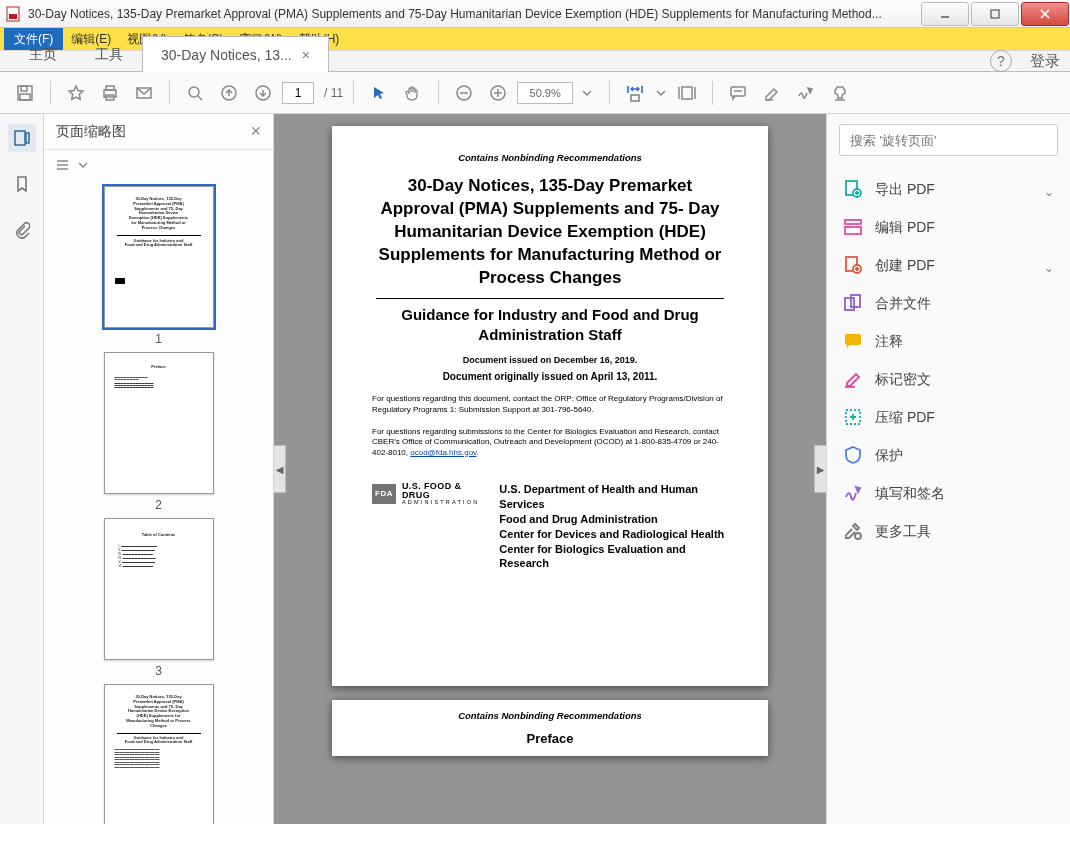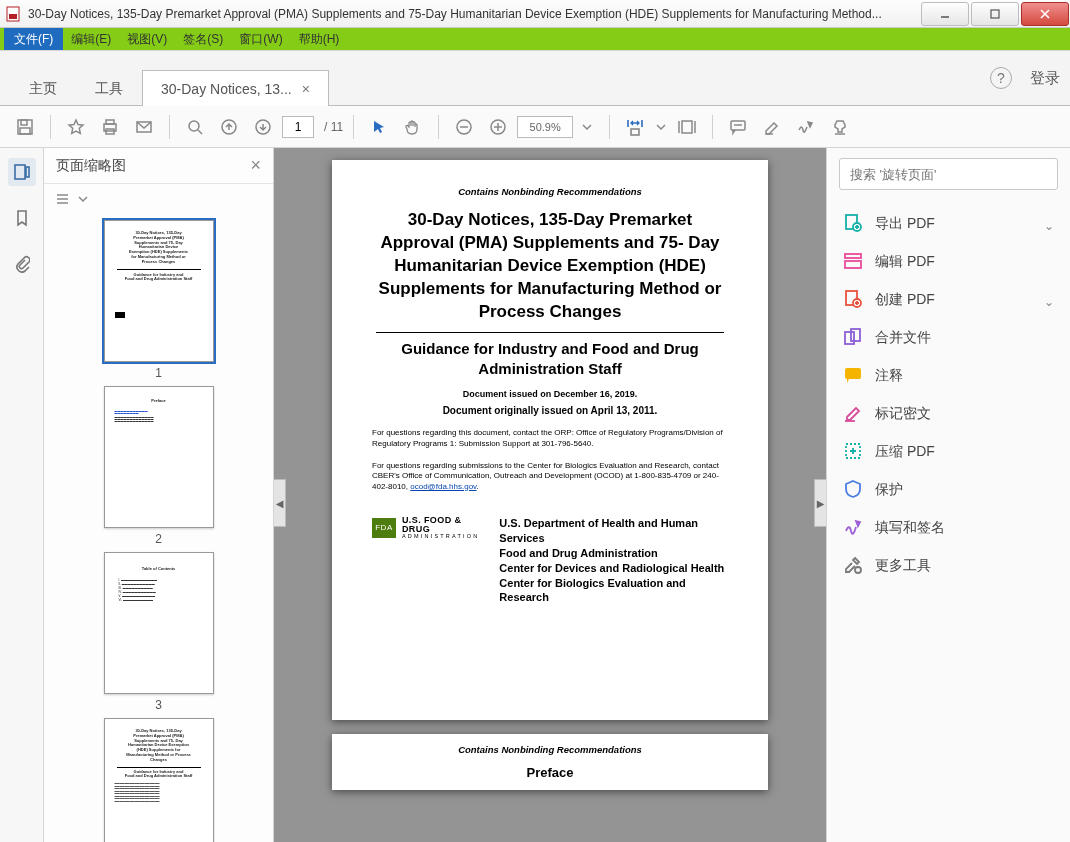--- a/index.html
+++ b/index.html
@@ -3,24 +3,24 @@
 <meta charset="utf-8">
 <style>
 *{margin:0;padding:0;box-sizing:border-box;font-family:"Microsoft YaHei","Segoe UI",Arial,sans-serif;-webkit-font-smoothing:antialiased}
 body{width:1070px;height:842px;overflow:hidden;background:#fff;position:relative}
 .title-bar{height:28px;background:linear-gradient(#fdfdfd,#f1f1f1);border-bottom:1px solid #c9c9c9;display:flex;align-items:center;padding:0 0 0 6px;font-size:12px;color:#333}
 .title-bar .app-icon{width:16px;height:16px;margin-right:6px;color:#b42025}
 .title-bar .title-text{flex:1;overflow:hidden;white-space:nowrap;text-overflow:ellipsis;padding-right:6px}
 .win-ctrls{display:flex}
 .win-ctrls .ctrl{width:48px;height:24px;margin:1px;border:1px solid #bcbcbc;border-radius:3px;background:linear-gradient(#fefefe,#e6e6e6);display:flex;align-items:center;justify-content:center;color:#555;font-size:11px}
 .win-ctrls .ctrl.close{background:linear-gradient(#f08f8f,#d44a3e);border-color:#a83028;color:#fff}
-.menu-bar{height:22px;background:#84cc16;display:flex;align-items:stretch;padding:0 4px;font-size:12px;color:#333}
+.menu-bar{height:22px;background:#fde047;display:flex;align-items:stretch;padding:0 4px;font-size:12px;color:#333}
 .menu-bar .file-btn{background:#1f6bbf;color:#fff;padding:0 10px;display:flex;align-items:center;border-radius:0;font-size:12px}
 .menu-bar .mitem{padding:0 8px;display:flex;align-items:center;cursor:default}
-.tab-strip{height:56px;background:#f4f4f4;border-top:1px solid #d7d7d7;border-bottom:1px solid #bcbcbc;display:flex;align-items:flex-end;padding:0 10px;position:relative}
+.tab-strip{height:22px;background:#f4f4f4;border-top:1px solid #d7d7d7;border-bottom:1px solid #bcbcbc;display:flex;align-items:flex-end;padding:0 10px;position:relative}
 .tab-strip .tab{height:36px;padding:0 18px;display:flex;align-items:center;font-size:14px;color:#555;border:1px solid transparent;border-bottom:none;position:relative;top:1px}
 .tab-strip .tab.active{background:#fff;border-color:#bcbcbc;box-shadow:0 -1px 0 #fff inset}
 .tab-strip .tab .close-tab{margin-left:10px;color:#777;font-size:14px}
 .tab-strip .right{margin-left:auto;display:flex;align-items:center;height:100%;gap:18px;color:#666;font-size:14px}
 .tab-strip .help-icon{width:22px;height:22px;border:1.5px solid #aaa;border-radius:50%;display:flex;align-items:center;justify-content:center;font-size:14px;color:#777}
 .toolbar{height:42px;background:#fafafa;border-bottom:1px solid #d4d4d4;display:flex;align-items:center;padding:0 10px;gap:4px;color:#666}
 .toolbar .tbtn{width:30px;height:30px;display:flex;align-items:center;justify-content:center;border-radius:3px}
 .toolbar .sep{width:1px;height:24px;background:#d0d0d0;margin:0 6px}
 .toolbar .page-input{width:32px;height:22px;border:1px solid #bbb;background:#fff;text-align:center;font-size:12px}
 .toolbar .page-total{font-size:12px;color:#666;margin-left:6px}
@@ -46,21 +46,21 @@
 .page .nb{text-align:center;font-style:italic;font-weight:bold;font-size:9.5px;margin-bottom:12px}
 .page .main-title{text-align:center;font-weight:bold;font-size:17px;line-height:1.35;margin:2px 0 8px}
 .page hr{border:none;border-top:1px solid #000;margin:6px 4px}
 .page .sub-title{text-align:center;font-weight:bold;font-size:15px;line-height:1.35;margin:6px 0}
 .page .issued{text-align:center;font-weight:bold;font-size:9px;margin-top:10px}
 .page .orig{text-align:center;font-weight:bold;font-size:10px;margin-top:6px}
 .page .qtext{font-size:8px;line-height:1.3;margin-top:12px}
 .page .qtext a{color:#0645ad;text-decoration:underline}
 .page .footer-row{display:flex;align-items:flex-start;margin-top:24px;gap:14px}
 .page .fda-logo{display:flex;align-items:center;gap:6px}
-.page .fda-box{width:26px;height:20px;background:#4d7c0f;color:#fff;font-size:8px;font-weight:normal;display:flex;align-items:center;justify-content:center;letter-spacing:.5px}
+.page .fda-box{width:26px;height:20px;background:#737373;color:#fff;font-size:8px;font-weight:bold;display:flex;align-items:center;justify-content:center;letter-spacing:.5px}
 .page .fda-txt{font-size:9px;font-weight:bold;line-height:1;letter-spacing:.4px}
 .page .fda-txt .adm{display:block;font-size:5.5px;font-weight:normal;letter-spacing:2.2px}
 .page .dept{margin-left:auto;font-size:11px;font-weight:bold;line-height:1.35}
 .page2{width:436px;background:#fff;box-shadow:0 2px 8px rgba(0,0,0,.5);padding:10px 40px;font-family:"Times New Roman",serif}
 .page2 .nb{text-align:center;font-style:italic;font-weight:bold;font-size:9.5px;margin-bottom:10px}
 .page2 .pref{text-align:center;font-weight:bold;font-size:13px}
 .right-panel{width:244px;background:#fafafa;border-left:1px solid #d4d4d4;display:flex;flex-direction:column}
 .right-search{padding:10px 12px 8px}
 .right-search input{width:100%;height:32px;border:1px solid #c9c9c9;border-radius:3px;padding:0 10px;font-size:13px;color:#555}
 .tool-list{padding:6px 0}

